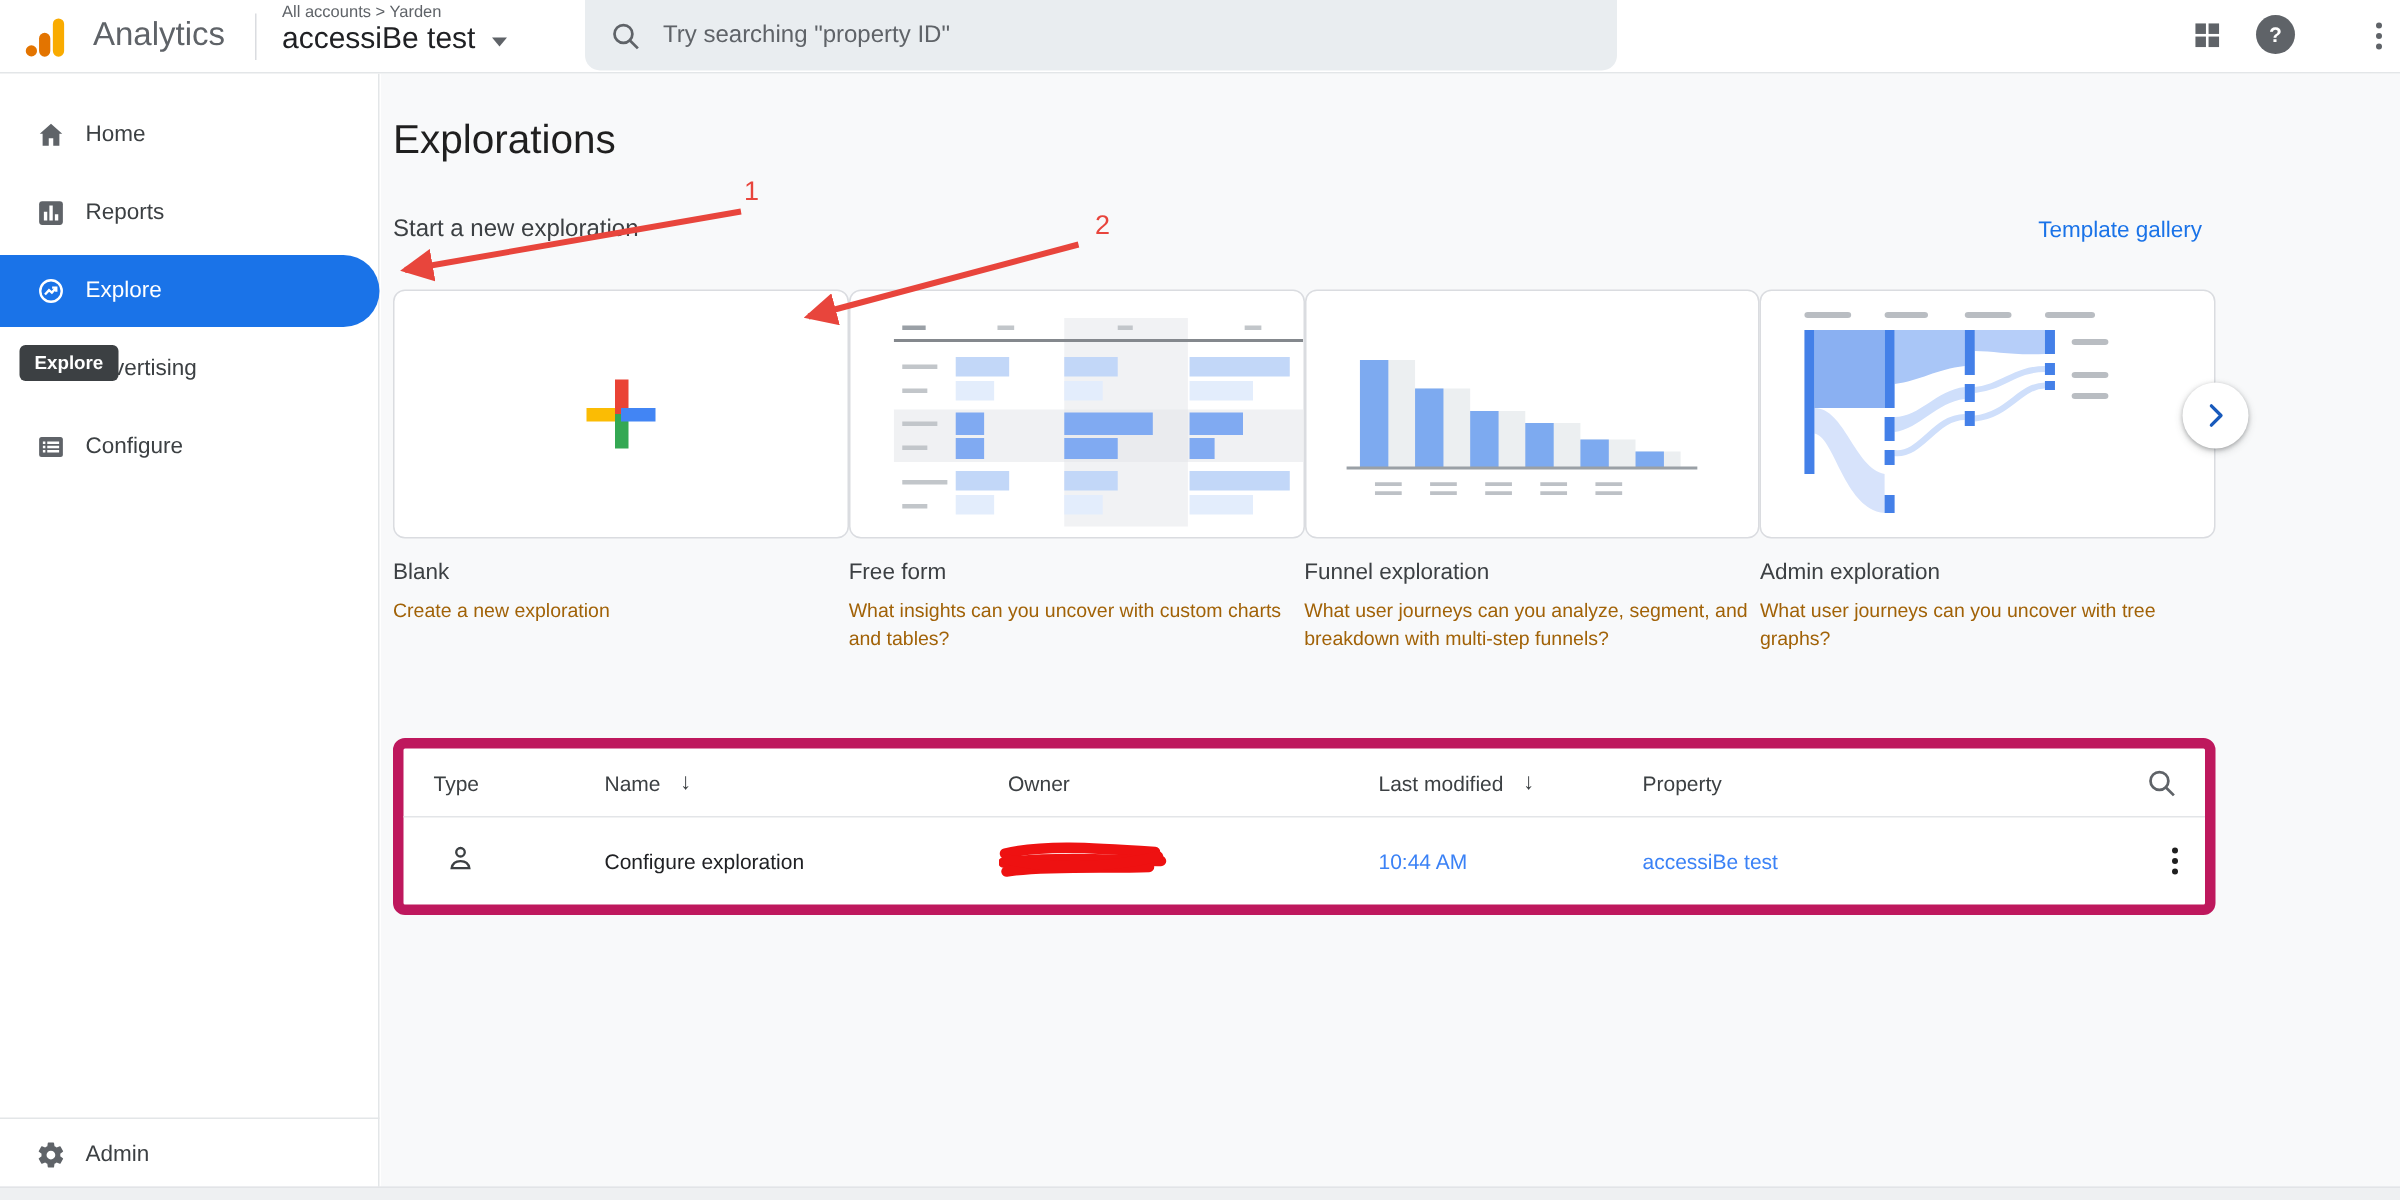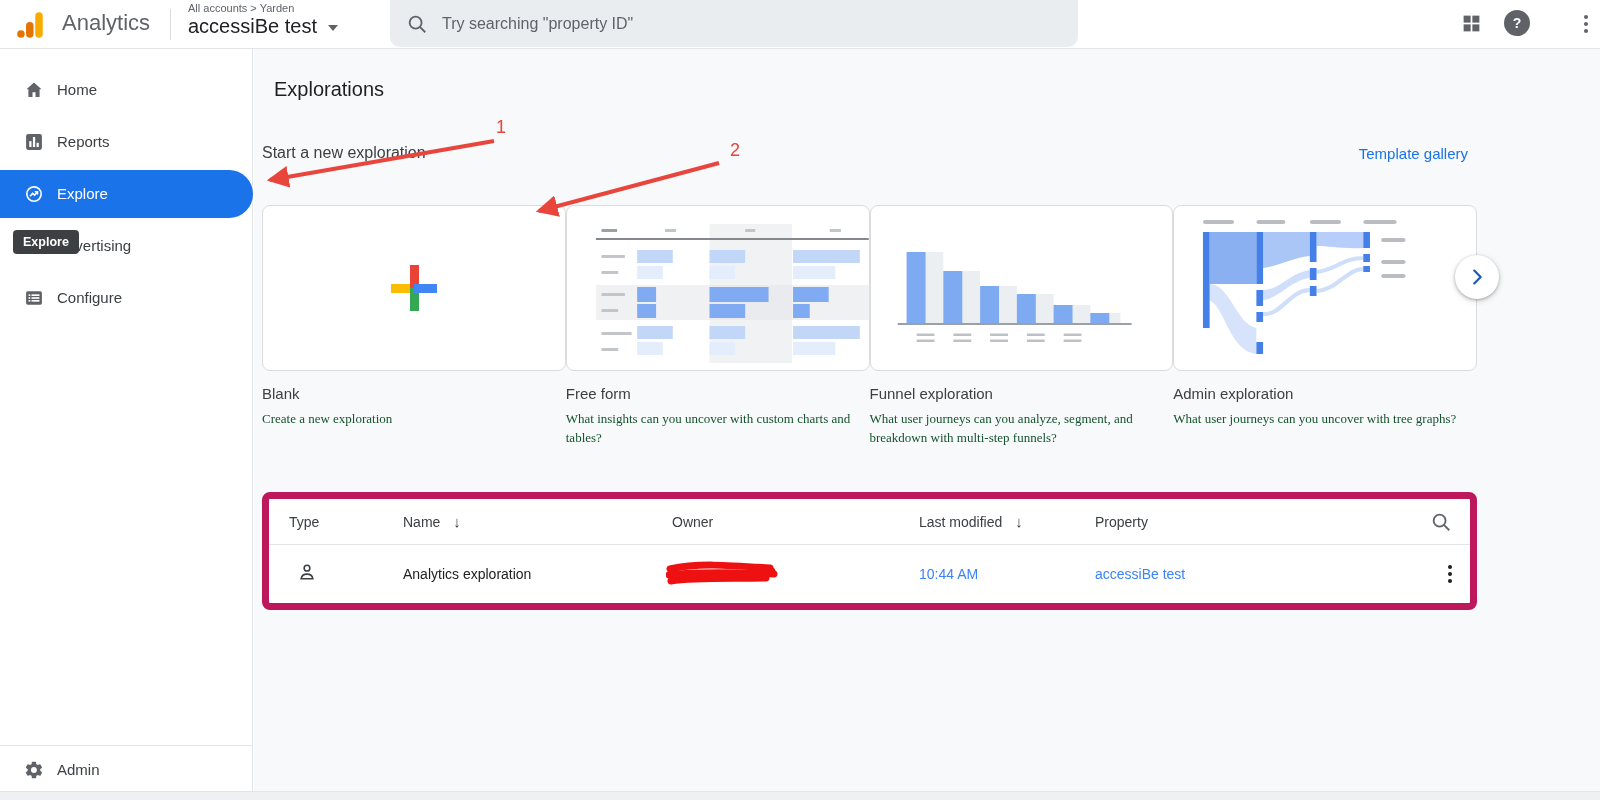--- a/index.html
+++ b/index.html
@@ -41,31 +41,31 @@
   .nav-advertising { top:173px; } .nav-configure { top:225px; }
   .tooltip { position:absolute; left:13px; top:181px; background:#3c4043; color:#fff; font-size:12.5px;
     font-weight:bold; padding:5px 10px; border-radius:4px; z-index:6; }
   .side-divider { position:absolute; left:0; top:696px; width:253px; height:1px; background:#e3e6e8; }
   .nav-admin { top:700px; height:42px; }
   .nav-admin .nav-icon { top:11px; } .nav-admin .nav-label { top:11px; }
 
   
   .main { position:absolute; left:254px; top:49px; right:0; bottom:0; background:#f8f9fa; overflow:hidden; }
   .wrapper { position:absolute; left:8px; top:0; width:1215px; height:100%; }
-  .page-title { position:absolute; top:29px; left:12px; font-size:20px; color:#1f1f1f; font-weight:400; }
+  .page-title { position:absolute; top:29px; left:0; font-size:27px; color:#1f1f1f; font-weight:400; }
   .section-row { position:absolute; top:95px; left:0; width:1215px; display:flex; justify-content:space-between; align-items:center; }
   .section-heading { font-size:16px; color:#3c4043; }
   .template-gallery { font-size:15px; color:#1a73e8; cursor:pointer; margin-right:9px;text-align:center; }
 
-  .cards { position:absolute; top:156px; left:0; width:1215px; display:flex; }
+  .cards { position:absolute; top:144px; left:0; width:1215px; display:flex; }
   .card-col { flex:1; min-width:0; }
   .card { height:166px; background:#fff; border:1px solid #dadce0; border-radius:8px; position:relative;
     overflow:hidden; cursor:pointer; }
   .card-title { margin-top:14px; font-size:15px; color:#3c4043; }
-  .card-desc { margin-top:7px; font-size:13px; color:#14532d; line-height:19px; padding-right:4px;font-family:Liberation Serif, serif; }
+  .card-desc { margin-top:7px; font-size:13px; color:#a16207; line-height:19px; padding-right:4px; }
   .thumb { width:100%; height:100%; display:block; }
 
   .plus { position:absolute; left:50%; top:50%; transform:translate(-50%,-50%); width:46px; height:46px; }
   .plus div { position:absolute; }
   .plus .p-red    { left:19px; top:0;    width:9px;  height:23px; background:#ea4335; }
   .plus .p-green  { left:19px; top:23px; width:9px;  height:23px; background:#34a853; }
   .plus .p-yellow { left:0;    top:19px; width:19px; height:9px;  background:#fbbc04; }
   .plus .p-blue   { left:23px; top:19px; width:23px; height:9px;  background:#4285f4; }
 
   .next-btn { position:absolute; left:1193px; top:206px; width:44px; height:44px; border-radius:50%;
@@ -369,21 +369,21 @@
           </svg>
         </div>
       </div>
       <div class="t-row">
         <div style="padding-left:7px;">
           <svg width="22" height="22" viewBox="0 0 24 24" fill="none" stroke="#3c4043" stroke-width="1.7">
             <circle cx="12" cy="7.8" r="3.1"></circle>
             <path d="M5.6 19.4c.5-3.3 3-5.1 6.4-5.1s5.9 1.8 6.4 5.1z"></path>
           </svg>
         </div>
-        <div class="row-name">Analytics exploration</div>
+        <div class="row-name">Configure exploration</div>
         <div class="owner-cell">
           <svg width="112" height="26" viewBox="0 0 112 26" style="position:absolute; left:-6px; top:0;">
             <g stroke="#ee1111" stroke-width="7" fill="none" stroke-linecap="round">
               <path d="M4,8 C30,2 60,4 104,7"></path>
               <path d="M3,14 C35,10 75,12 108,13"></path>
               <path d="M5,20 C30,16 70,18 100,17"></path>
               <path d="M6,12 C40,20 80,16 106,10"></path>
             </g>
           </svg>
         </div>

